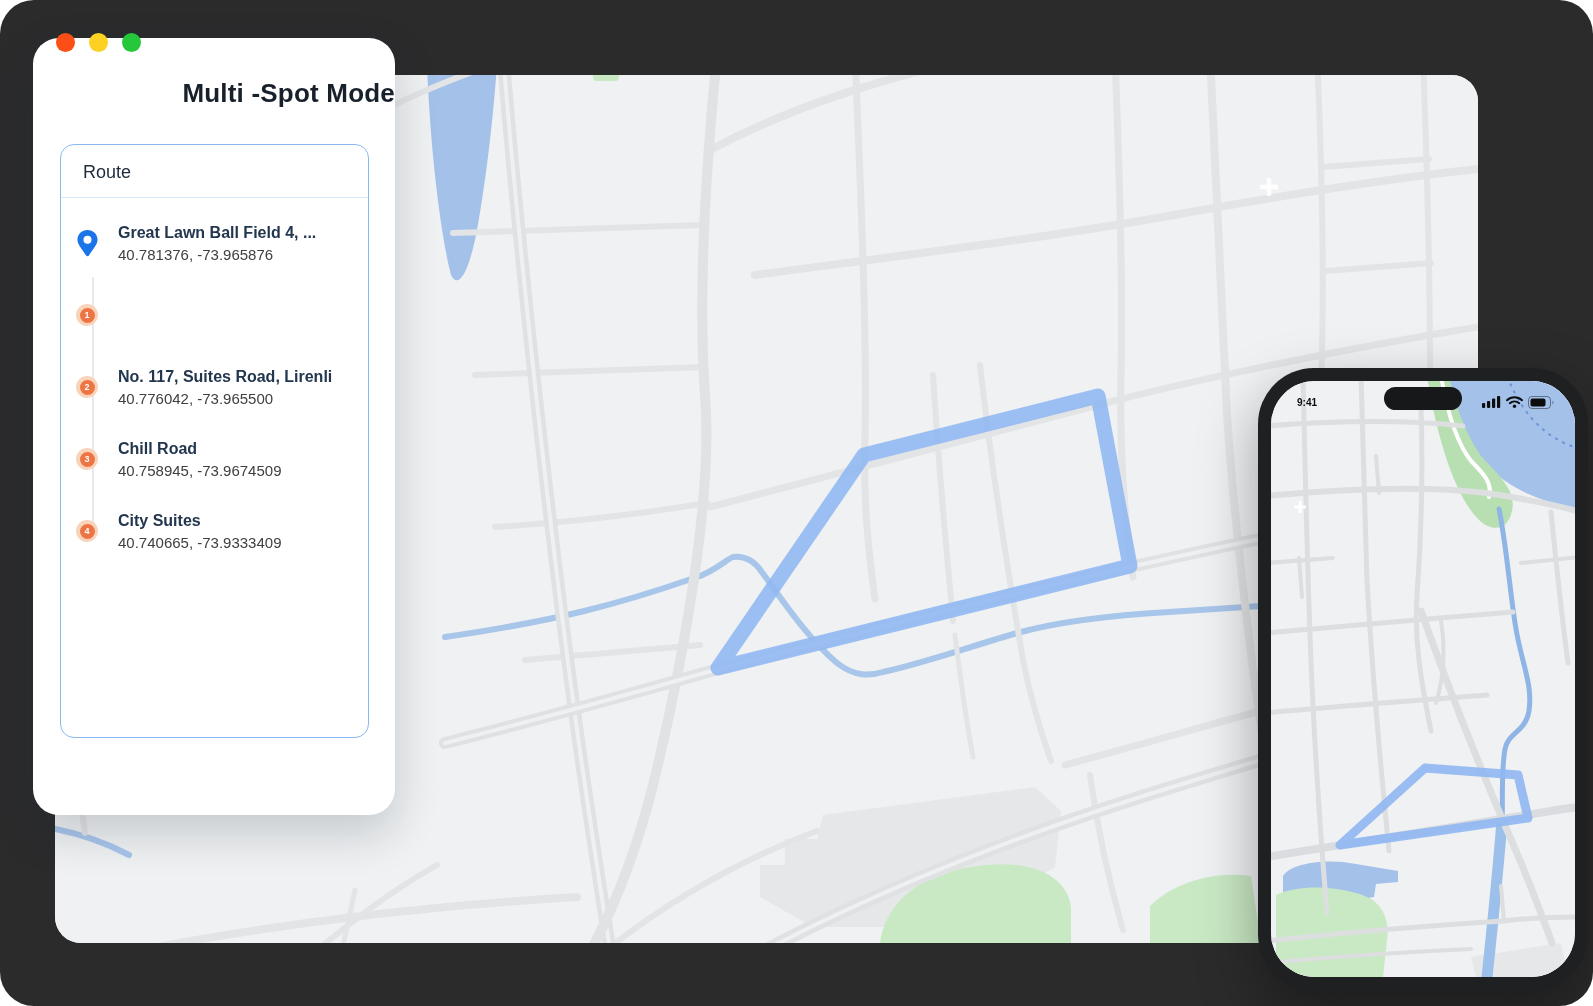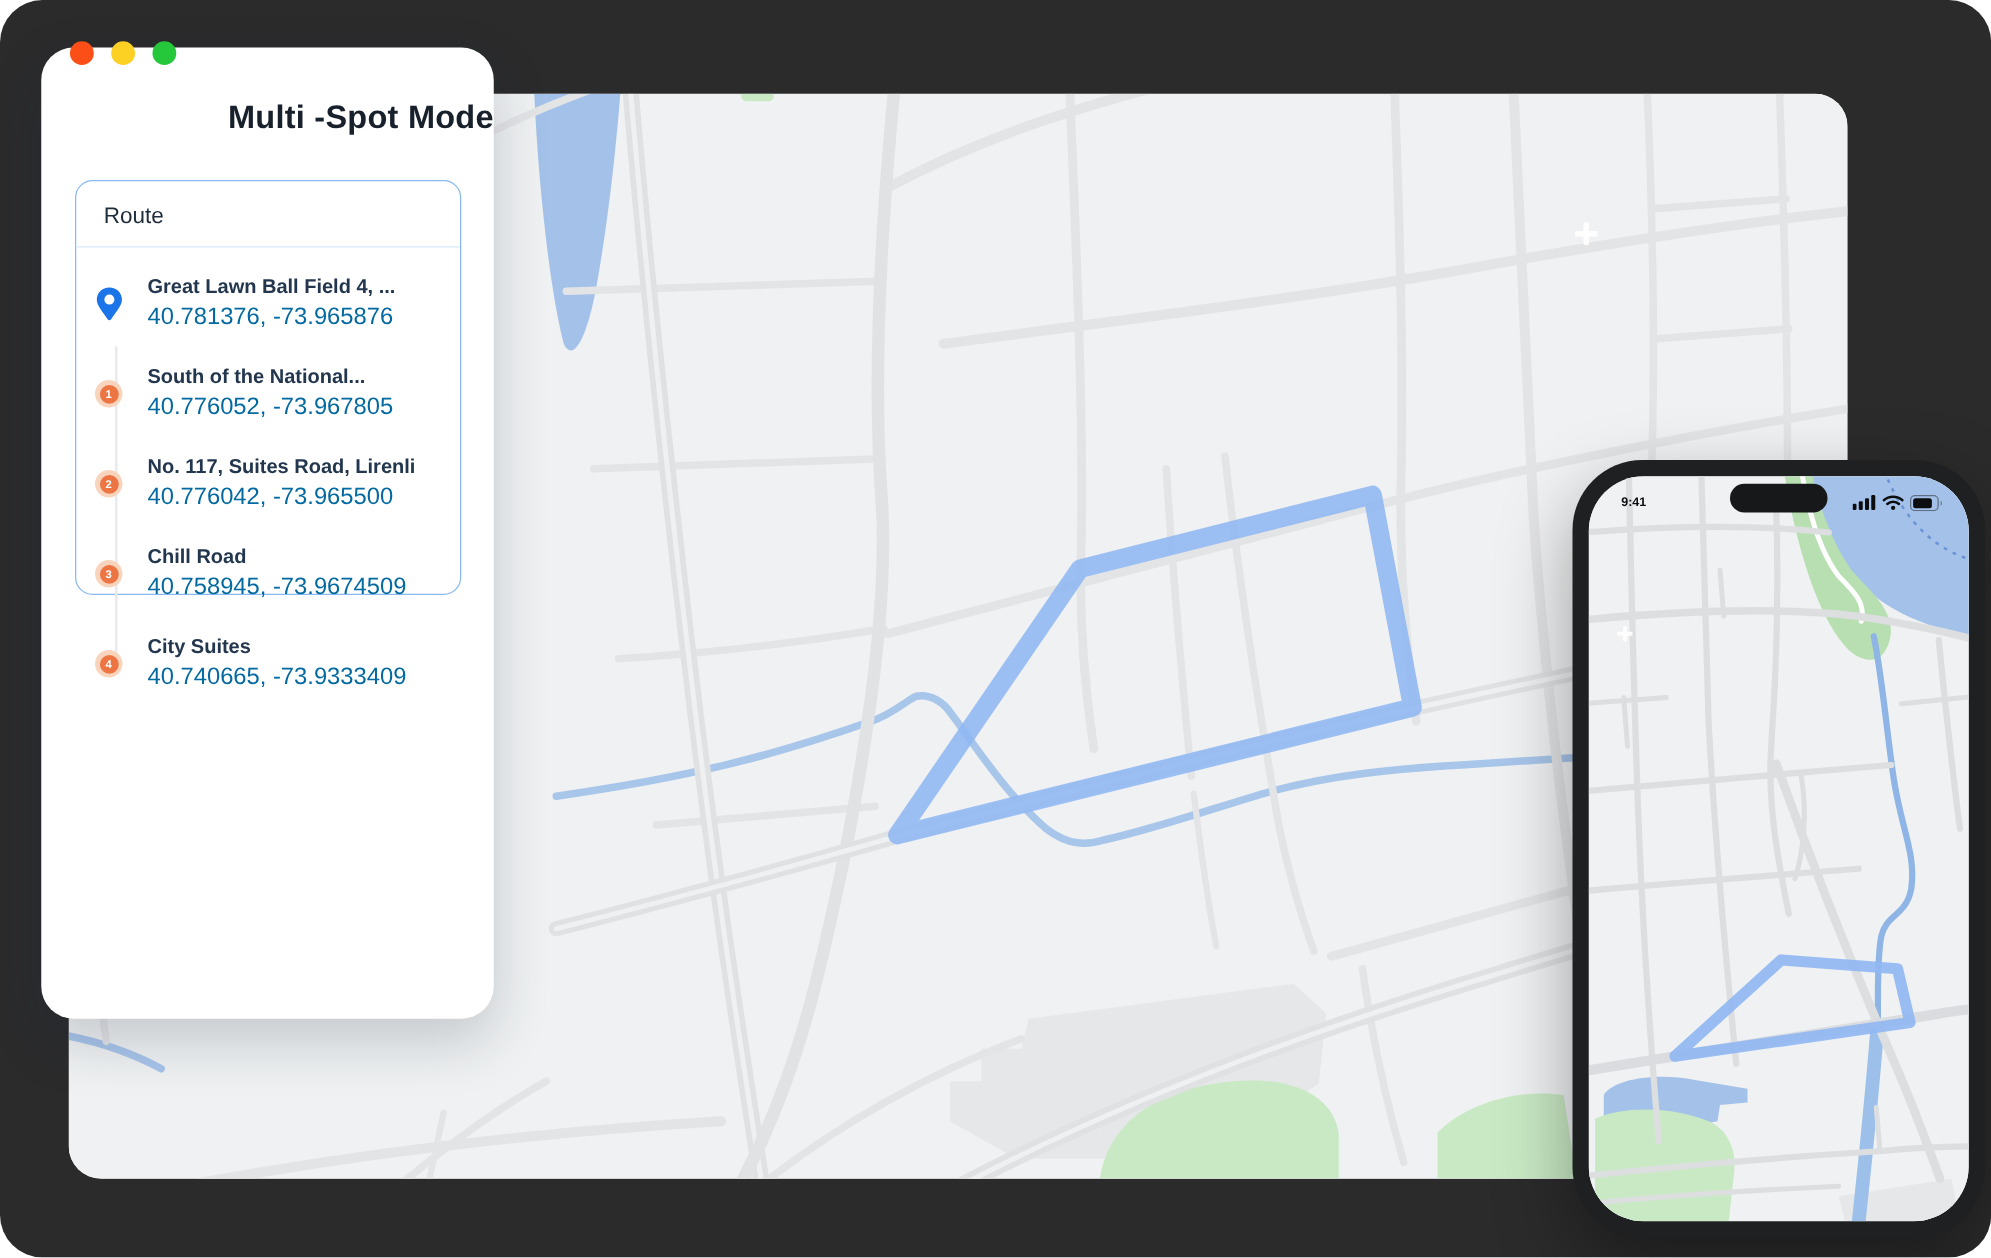--- a/index.html
+++ b/index.html
@@ -11,32 +11,32 @@
   .light.red{background:#fb4f17;}
   .light.yellow{background:#fcd123;}
   .light.green{background:#25c73b;}
   
   .window{position:absolute;left:55px;top:75px;width:1423px;height:868px;border-radius:26px;overflow:hidden;background:#eff1f2;z-index:5;}
   .window svg{display:block;}
   
   .panel{position:absolute;left:33px;top:38px;width:362px;height:777px;background:#ffffff;border-radius:26px;
          box-shadow:0 18px 45px rgba(30,40,60,.20);z-index:10;}
   .panel-title{position:absolute;top:40px;left:0;right:0;text-align:right;font-size:26px;font-weight:700;color:#18202b;letter-spacing:.2px;}
-  .route-box{position:absolute;left:27px;top:106px;width:309px;height:332px;border:1.5px solid #8ab9f0;border-radius:14px;background:#fff;box-sizing:border-box;}
+  .route-box{position:absolute;left:27px;top:106px;width:309px;height:594px;border:1.5px solid #8ab9f0;border-radius:14px;background:#fff;box-sizing:border-box;}
   .route-header{position:absolute;left:22px;top:17px;font-size:18px;font-weight:500;color:#1d2b3a;}
   .route-divider{position:absolute;left:0;right:0;top:52px;height:1px;background:#d7e7fa;}
   .route-rail{position:absolute;left:31px;top:132px;width:2px;height:256px;background:#e8eaee;}
   .route-item{position:absolute;left:8px;right:6px;height:64px;display:flex;align-items:center;gap:13px;cursor:pointer;}
   .marker-col{width:36px;display:flex;justify-content:center;flex:0 0 36px;}
   .badge{width:22px;height:22px;border-radius:50%;background:#f9d4bc;display:flex;align-items:center;justify-content:center;}
   .badge-inner{width:15px;height:15px;border-radius:50%;background:#ed7544;color:#fff;font-size:9px;font-weight:700;
                display:flex;align-items:center;justify-content:center;line-height:1;}
   .item-text{min-width:0;}
   .item-label{font-size:16px;font-weight:700;color:#22364e;white-space:nowrap;overflow:hidden;}
-  .item-coords{font-size:19px;color:#0369a1;margin-top:4px;white-space:nowrap;}
+  .item-coords{font-size:15px;color:#404040;margin-top:4px;white-space:nowrap;}
   
   .phone{position:absolute;left:1258px;top:368px;width:330px;height:622px;background:#1e2022;border-radius:56px;z-index:20;
          box-shadow:0 24px 60px rgba(0,0,0,.35);}
   .screen{position:absolute;left:13px;top:13px;width:304px;height:596px;border-radius:44px;overflow:hidden;background:#eff1f2;}
   .island{position:absolute;left:50%;transform:translateX(-50%);top:6px;width:78px;height:23px;background:#17181a;border-radius:13px;z-index:6;}
   .statusbar{position:absolute;left:0;right:0;top:0;height:36px;z-index:5;display:flex;align-items:center;justify-content:space-between;
              padding:6px 20px 0 26px;box-sizing:border-box;}
   .p-time{font-size:10px;font-weight:600;color:#0c0d0e;}
   .p-icons{display:flex;align-items:center;gap:5px;}
   .phone-map{position:absolute;left:0;top:0;}
@@ -140,24 +140,20 @@
           <div class="item-coords">40.781376, -73.965876</div>
         </div>
       </div>
 
       <div class="route-item" style="top:138px;">
         <div class="marker-col">
             <span class="badge">
               <span class="badge-inner">1</span>
             </span>
           </div>
-        <div class="item-text">
-          <div class="item-label">South of the National...</div>
-          <div class="item-coords">40.776052, -73.967805</div>
-        </div>
       </div>
 
       <div class="route-item" style="top:210px;">
         <div class="marker-col">
             <span class="badge">
               <span class="badge-inner">2</span>
             </span>
           </div>
         <div class="item-text">
           <div class="item-label">No. 117, Suites Road, Lirenli</div>

